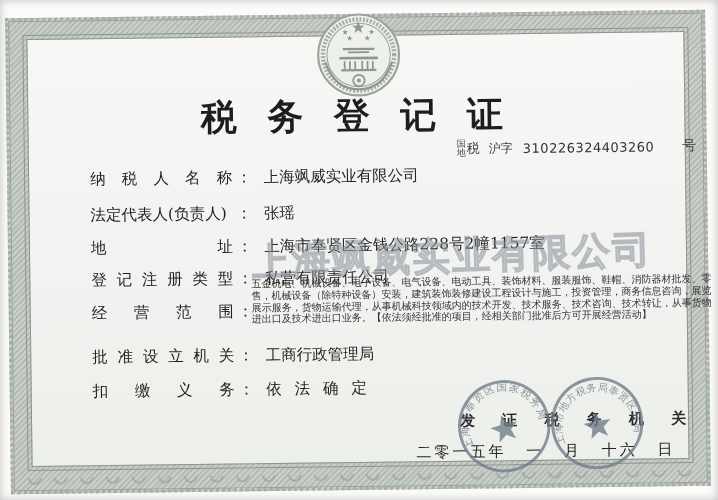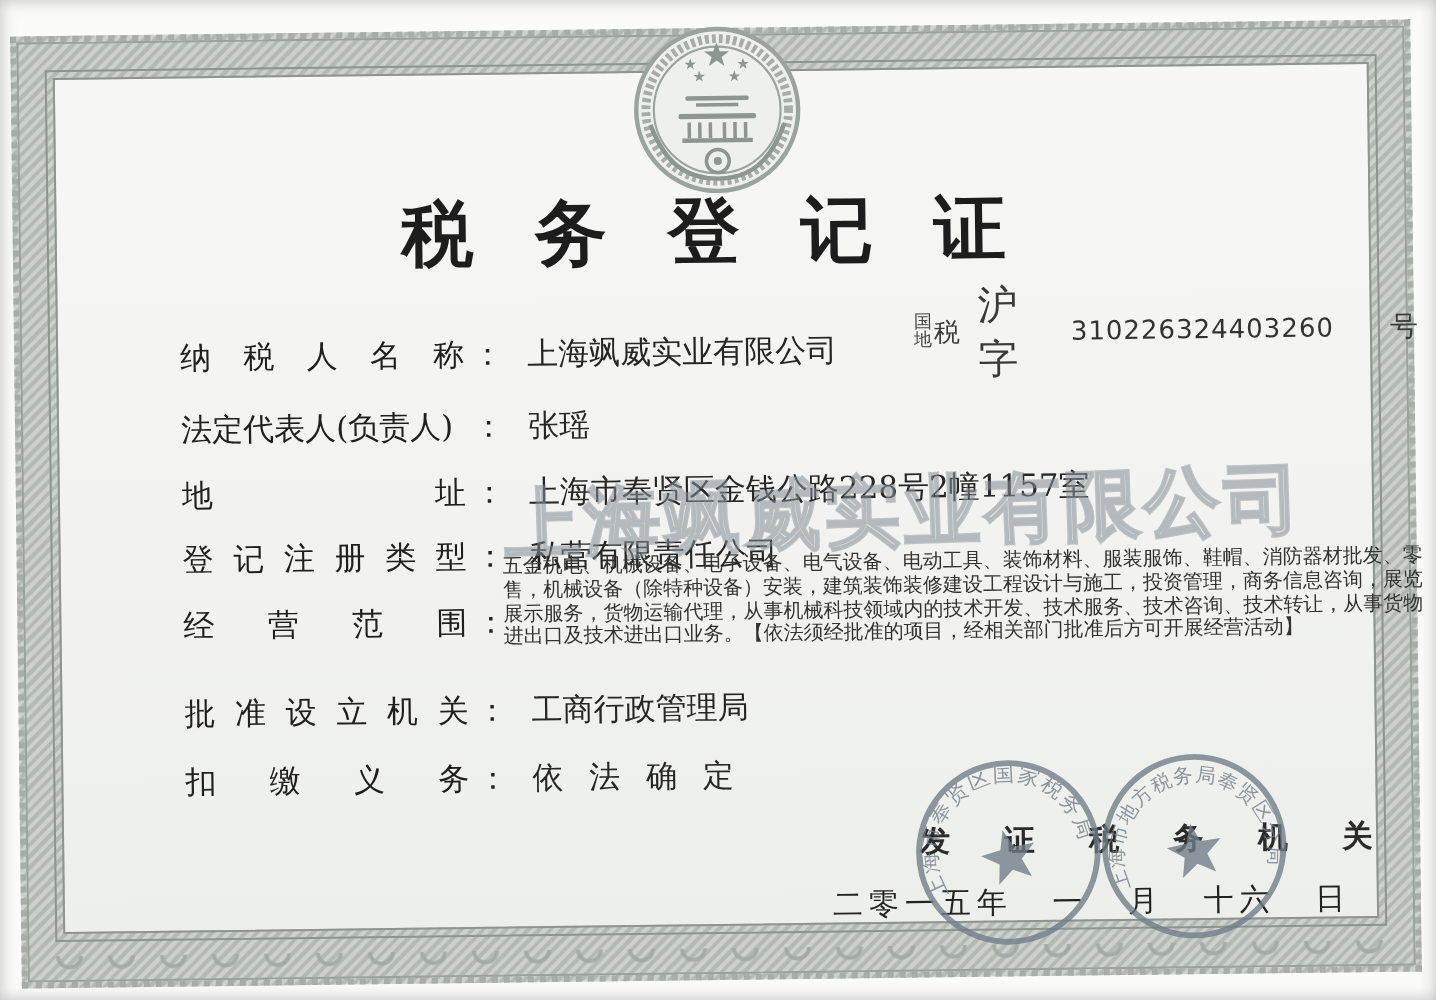--- a/index.html
+++ b/index.html
@@ -28,21 +28,21 @@
     border:1px solid #8d958e;outline:1px solid #8d958e;outline-offset:3px;
   }
   .emblem{position:absolute;left:307px;top:3px;width:96px;height:88px;z-index:3;}
   .title{
     position:absolute;left:0;right:0;top:84px;text-align:center;z-index:2;
     font-size:36px;font-weight:700;color:#1d1d1d;letter-spacing:9px;
   }
   .numline{position:absolute;left:452px;top:133px;display:flex;align-items:center;color:#3a3a3a;z-index:2;}
   .stack{display:flex;flex-direction:column;font-size:9px;line-height:9px;color:#444;}
   .taxchar{font-size:13px;margin-left:1px;}
-  .region{font-size:20px;margin-left:9px;}
+  .region{font-size:12px;margin-left:9px;}
   .serial{font-size:13px;margin-left:10px;letter-spacing:.5px;font-family:"DejaVu Sans",sans-serif;color:#333;}
   .numsuffix{font-size:14px;margin-left:28px;}
   .row{position:absolute;left:85px;display:flex;align-items:flex-start;font-size:15.5px;color:#222;z-index:2;white-space:nowrap;}
   .lab{width:142px;font-size:15.5px;color:#1f1f1f;}
   .jc{display:flex;justify-content:space-between;}
   .colon{margin:0 4px 0 4px;}
   .val{margin-left:8px;color:#262626;}
   .scope-text{
     position:absolute;left:245px;top:269px;width:460px;z-index:2;
     font-size:10px;line-height:11.8px;color:#333;text-align:justify;white-space:normal;

